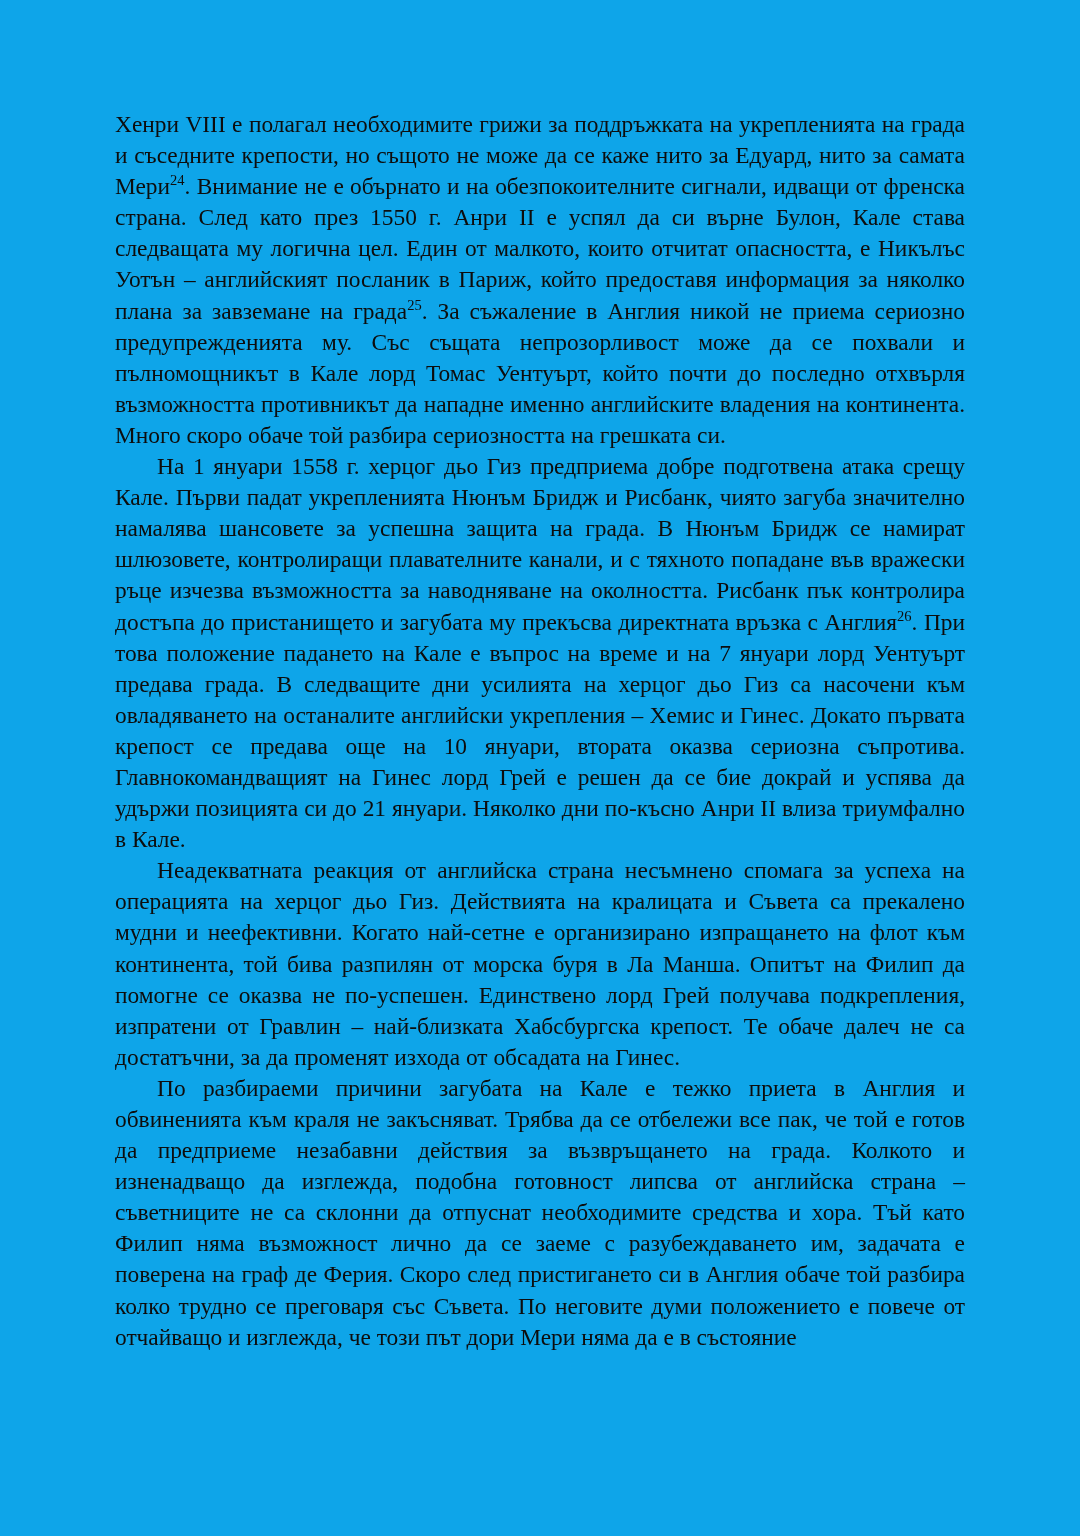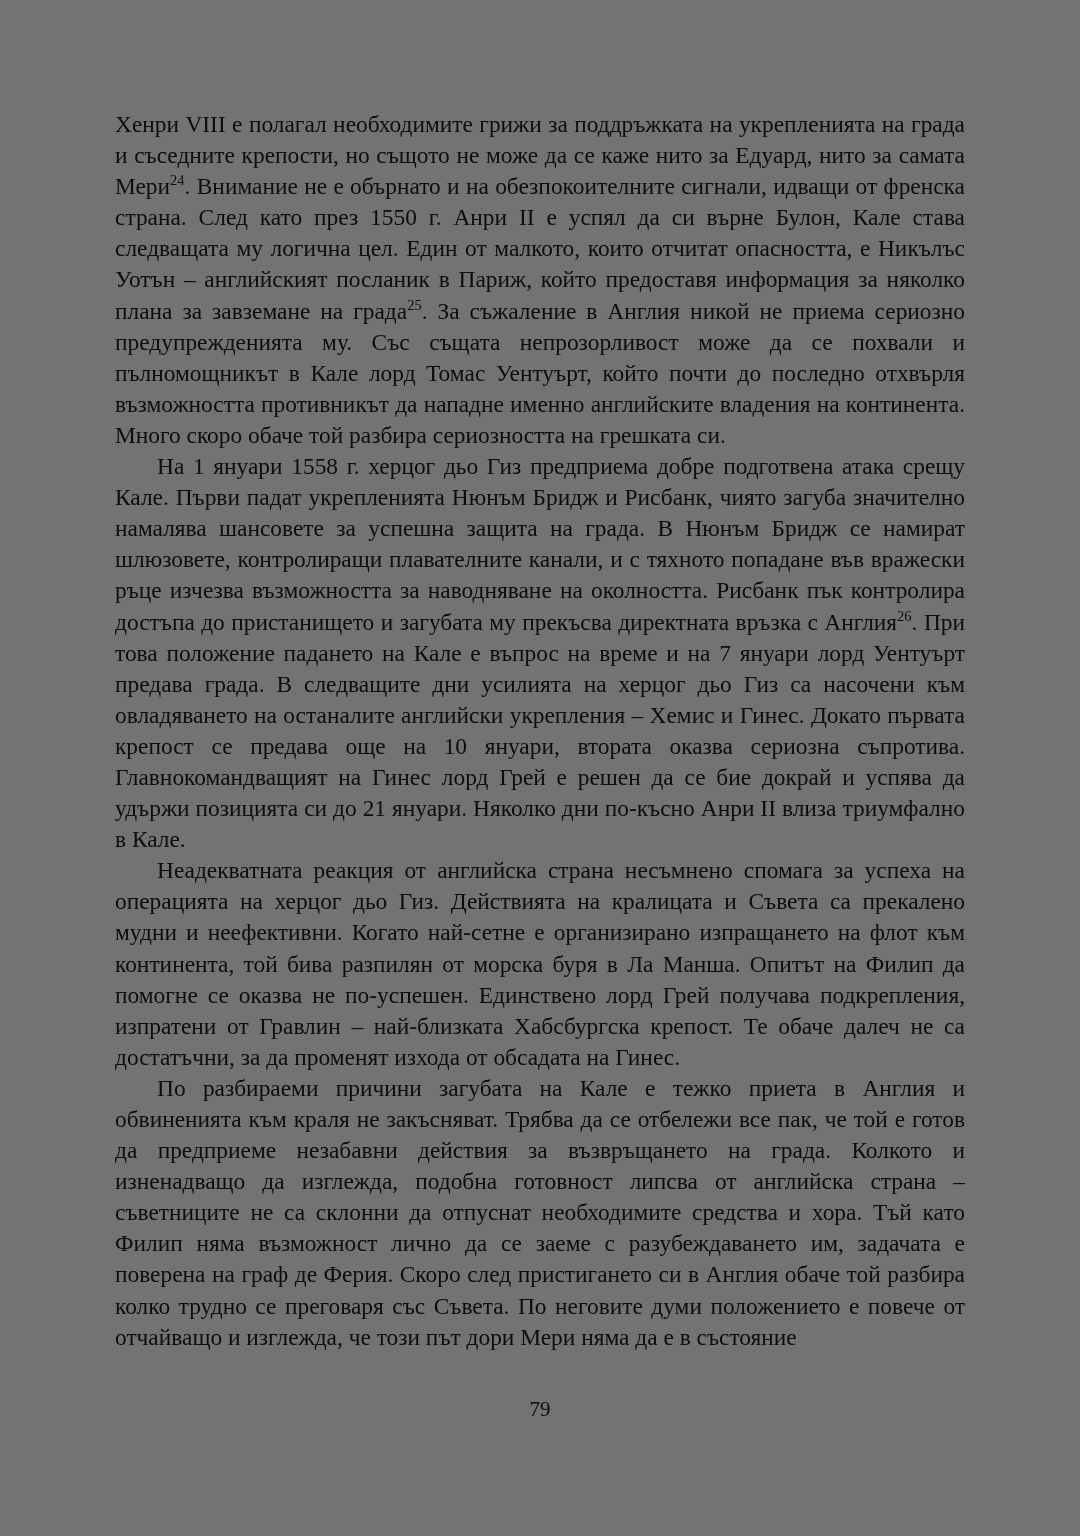--- a/index.html
+++ b/index.html
@@ -4,21 +4,21 @@
 <style>
   html, body {
     margin: 0;
     padding: 0;
     background: #ffffff;
   }
   .page {
     position: relative;
     width: 1080px;
     height: 1536px;
-    background: #737373;
+    background: #0ea5e9;
     overflow: hidden;
     font-family: "Liberation Serif", "DejaVu Serif", serif;
     color: #0d0d0d;
   }
   .text-block {
     position: absolute;
     left: 115px;
     top: 109px;
     width: 850px;
     font-size: 23.4px;
@@ -51,14 +51,13 @@
 </head>
 <body>
 
 <div class="page">
   <div class="text-block" id="text-block">
       <p><span>Хенри VIII е полагал необходимите грижи за поддръжката на укрепленията на града и съседните крепости, но същото не може да се каже нито за Едуард, нито за самата Мери</span><sup>24</sup><span>. Внимание не е обърнато и на обезпокоителните сигнали, идващи от френска страна. След като през 1550 г. Анри II е успял да си върне Булон, Кале става следващата му логична цел. Един от малкото, които отчитат опасността, е Никълъс Уотън – английският посланик в Париж, който предоставя информация за няколко плана за завземане на града</span><sup>25</sup><span>. За съжаление в Англия никой не приема сериозно предупрежденията му. Със същата непрозорливост може да се похвали и пълномощникът в Кале лорд Томас Уентуърт, който почти до последно отхвърля възможността противникът да нападне именно английските владения на континента. Много скоро обаче той разбира сериозността на грешката си.</span></p>
       <p class="indented"><span>На 1 януари 1558 г. херцог дьо Гиз предприема добре подготвена атака срещу Кале. Първи падат укрепленията Нюнъм Бридж и Рисбанк, чиято загуба значително намалява шансовете за успешна защита на града. В Нюнъм Бридж се намират шлюзовете, контролиращи плавателните канали, и с тяхното попадане във вражески ръце изчезва възможността за наводняване на околността. Рисбанк пък контролира достъпа до пристанището и загубата му прекъсва директната връзка с Англия</span><sup>26</sup><span>. При това положение падането на Кале е въпрос на време и на 7 януари лорд Уентуърт предава града. В следващите дни усилията на херцог дьо Гиз са насочени към овладяването на останалите английски укрепления – Хемис и Гинес. Докато първата крепост се предава още на 10 януари, втората оказва сериозна съпротива. Главнокомандващият на Гинес лорд Грей е решен да се бие докрай и успява да удържи позицията си до 21 януари. Няколко дни по-късно Анри II влиза триумфално в Кале.</span></p>
       <p class="indented"><span>Неадекватната реакция от английска страна несъмнено спомага за успеха на операцията на херцог дьо Гиз. Действията на кралицата и Съвета са прекалено мудни и неефективни. Когато най-сетне е организирано изпращането на флот към континента, той бива разпилян от морска буря в Ла Манша. Опитът на Филип да помогне се оказва не по-успешен. Единствено лорд Грей получава подкрепления, изпратени от Гравлин – най-близката Хабсбургска крепост. Те обаче далеч не са достатъчни, за да променят изхода от обсадата на Гинес.</span></p>
       <p class="indented"><span>По разбираеми причини загубата на Кале е тежко приета в Англия и обвиненията към краля не закъсняват. Трябва да се отбележи все пак, че той е готов да предприеме незабавни действия за възвръщането на града. Колкото и изненадващо да изглежда, подобна готовност липсва от английска страна – съветниците не са склонни да отпуснат необходимите средства и хора. Тъй като Филип няма възможност лично да се заеме с разубеждаването им, задачата е поверена на граф де Ферия. Скоро след пристигането си в Англия обаче той разбира колко трудно се преговаря със Съвета. По неговите думи положението е повече от отчайващо и изглежда, че този път дори Мери няма да е в състояние</span></p>
     </div>
-  <div class="page-number">79</div>
 </div>
 
 </body></html>

